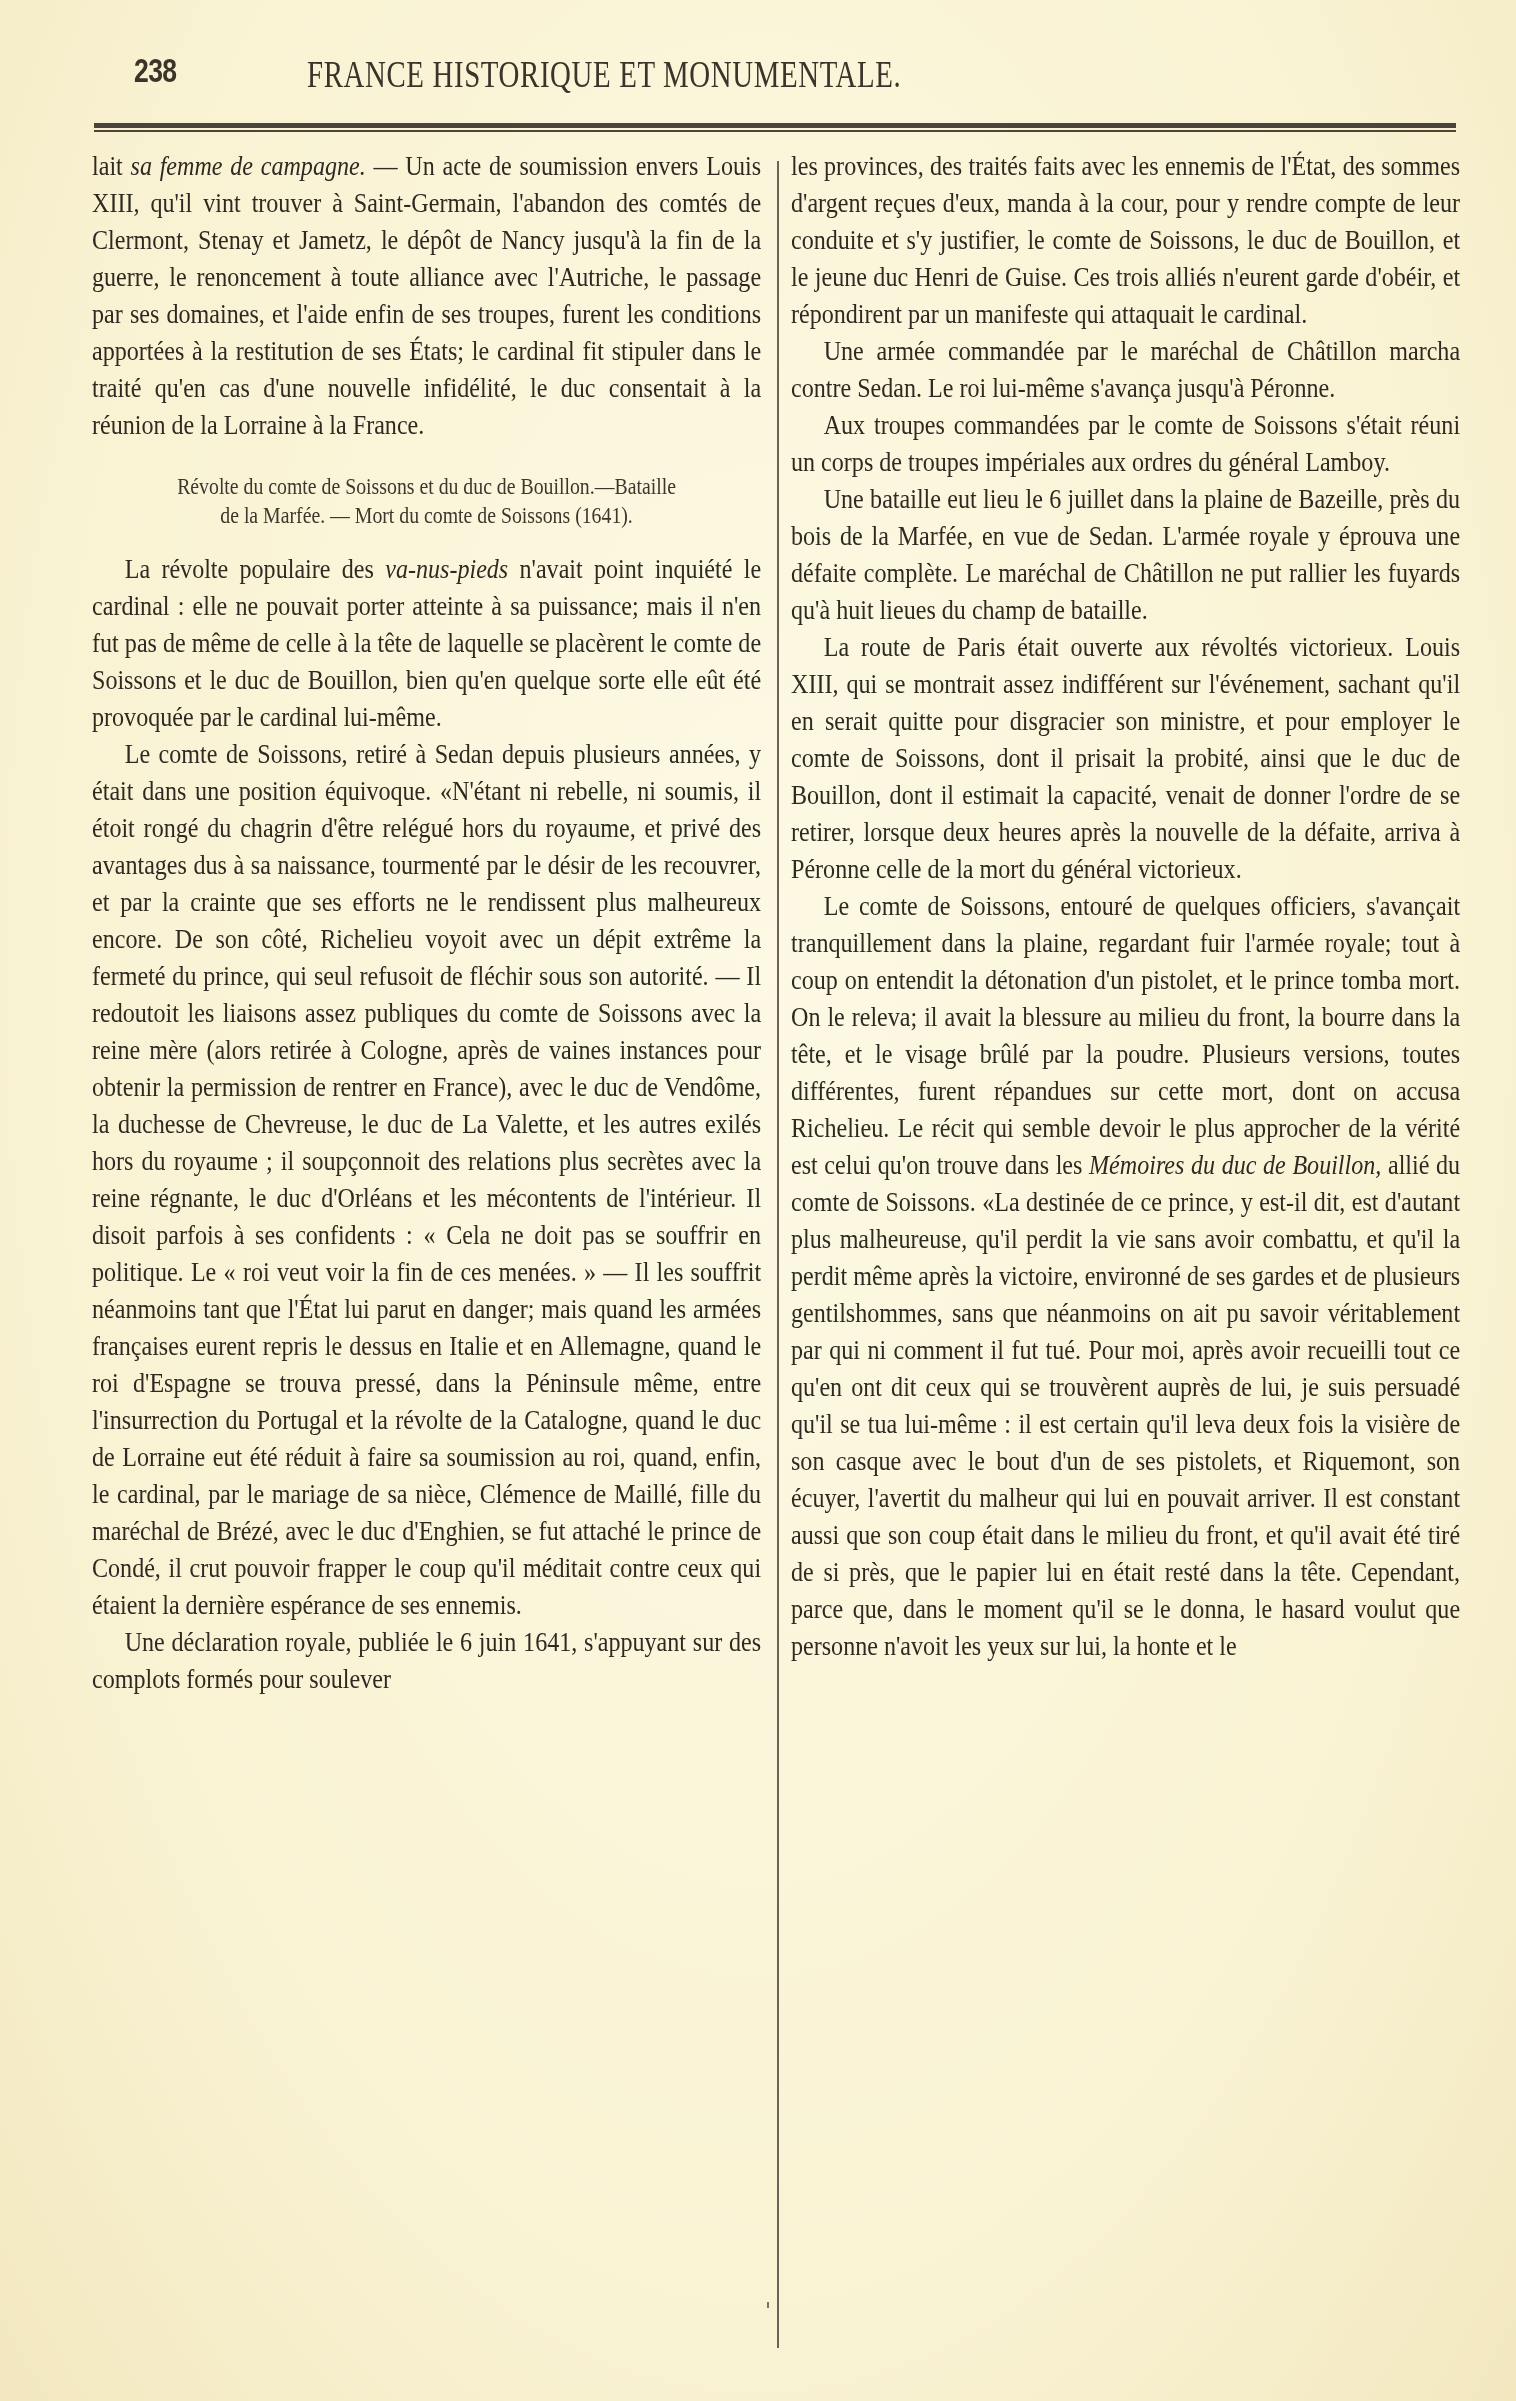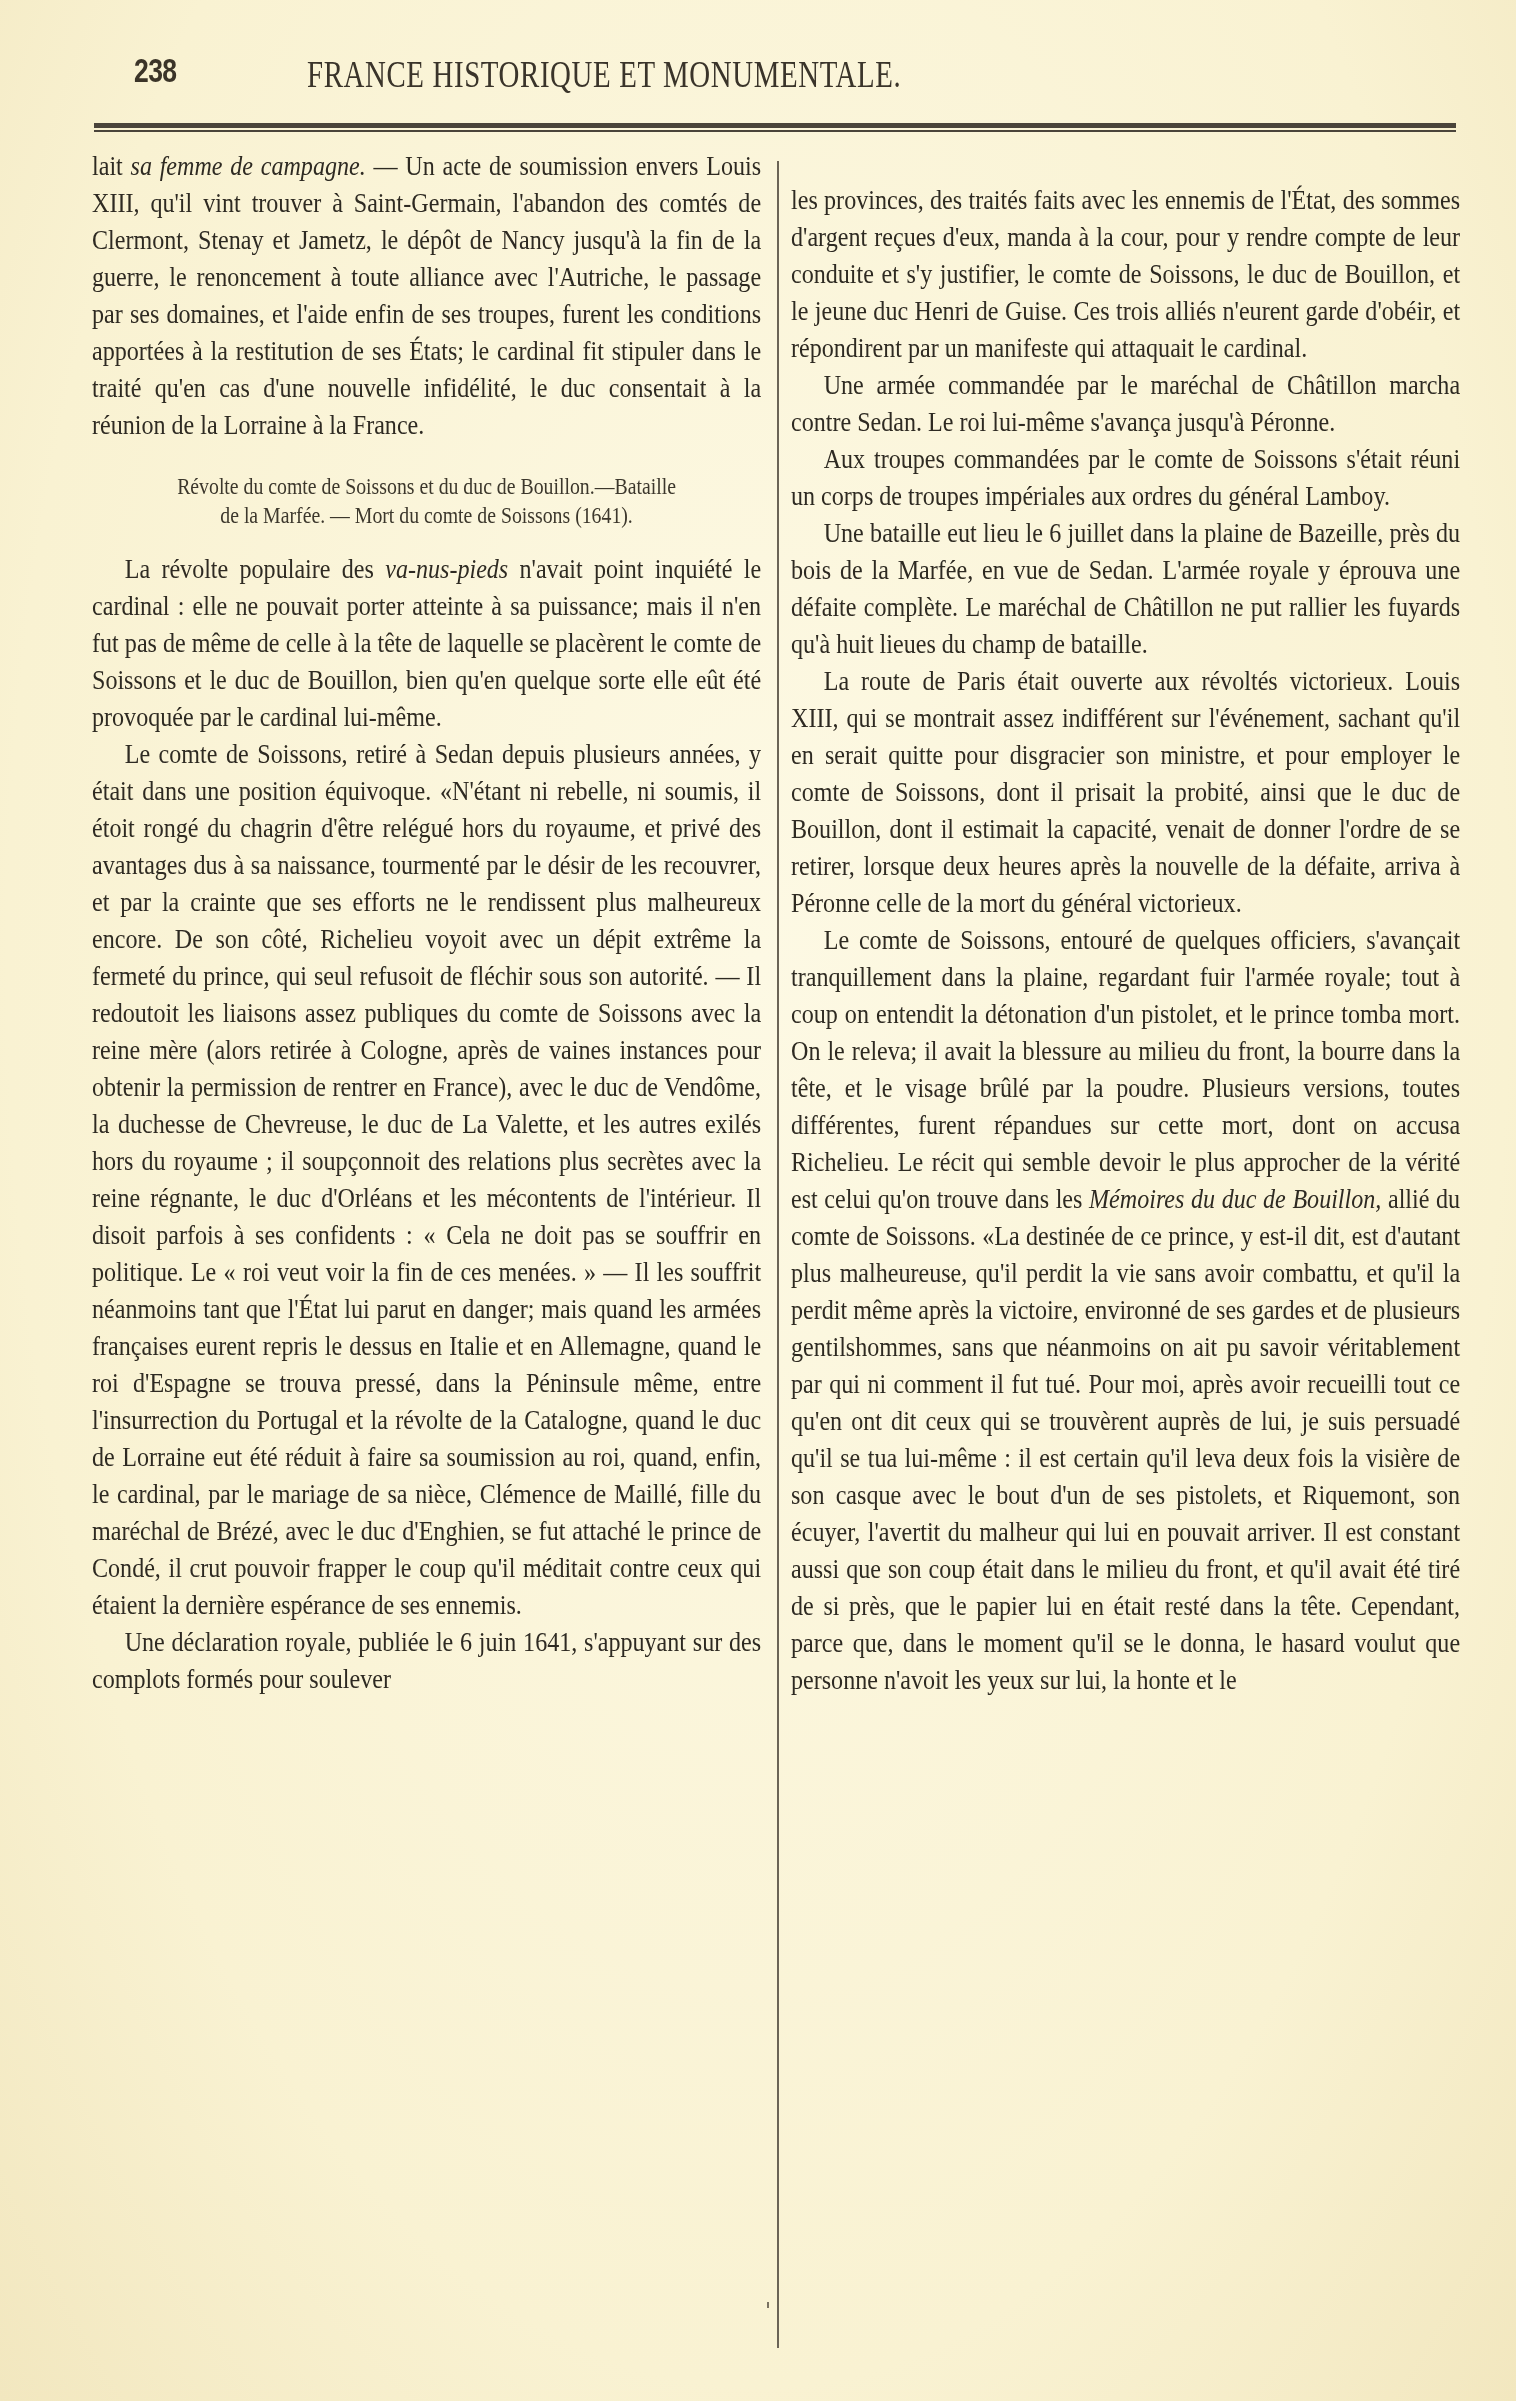--- a/index.html
+++ b/index.html
@@ -30,21 +30,21 @@
   }
   .rule .thick { position: absolute; left: 0; right: 0; top: 0; height: 4.6px; background: #4a443a; }
   .rule .thin { position: absolute; left: 0; right: 0; top: 7px; height: 1.5px; background: #4a443a; }
 
   .column {
     position: absolute; top: 147px; width: 669px;
     font-size: 28px; line-height: 37px;
     text-align: justify;
   }
   .column.left { left: 92px; }
-  .column.right { left: 791px; margin-top: 34px; }
+  .column.right { left: 791px; }
   .divider {
     position: absolute; left: 777px; top: 161px; width: 1.5px; height: 2187px;
     background: #6b6456;
   }
   .condensed { transform: scaleX(0.86); transform-origin: left top; width: 778px; }
   p { margin: 0; }
   p.indent { text-indent: 38px; }
   .section-heading {
     font-size: 23px; line-height: 29px; text-align: center;
     margin: 29px 0 20px 0; color: #3c372c;

